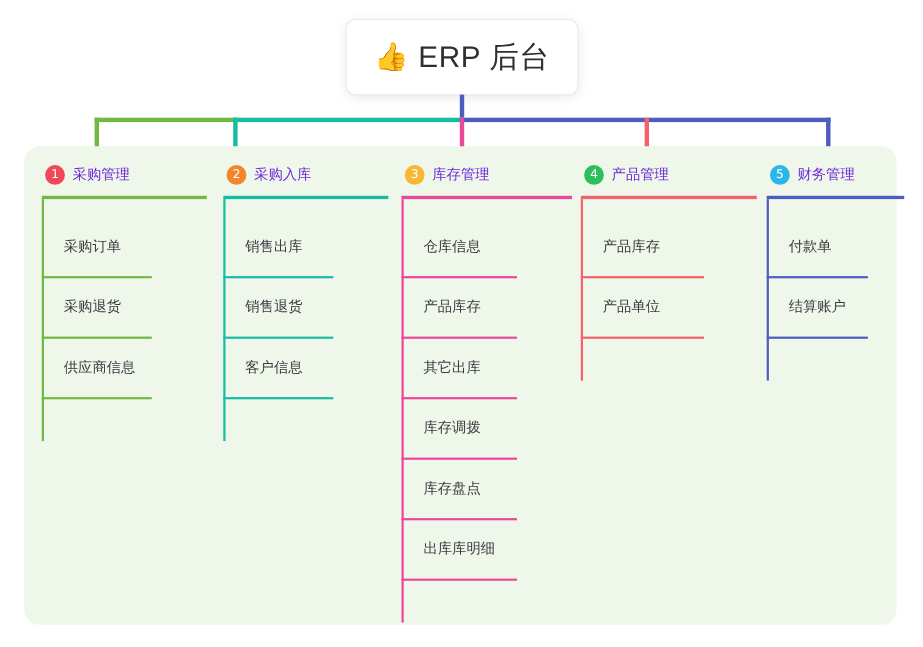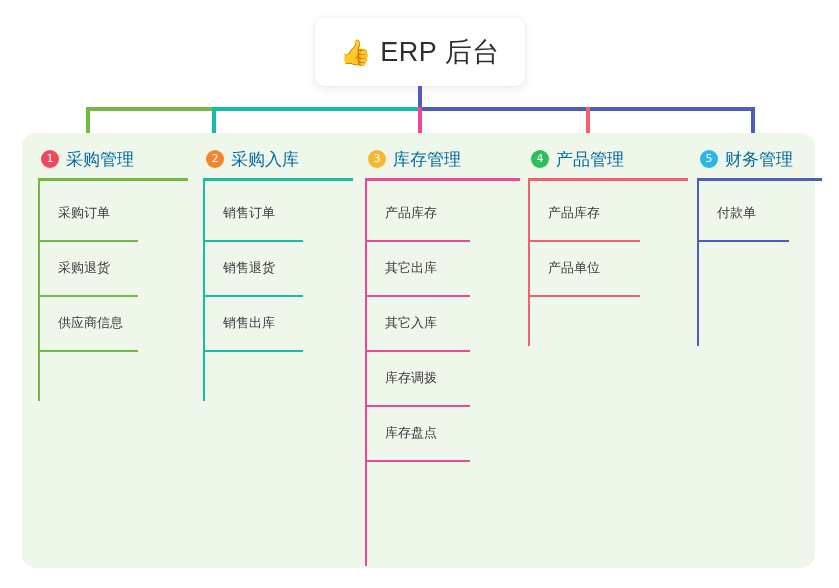--- a/index.html
+++ b/index.html
@@ -73,24 +73,24 @@
   .col-head {
     display: flex; align-items: center; gap: 7px;
     padding-left: 3px; height: 26px;
   }
   .badge {
     width: 18px; height: 18px; border-radius: 50%;
     color: #ffffff; font-size: 11px; line-height: 18px;
     text-align: center; flex: 0 0 auto;
     font-family: "DejaVu Sans", sans-serif;
   }
-  .col-title { font-size: 17px; color: #0369a1; white-space: nowrap; }
+  .col-title { font-size: 13px; color: #6d28d9; white-space: nowrap; }
   .col-rule { height: 3px; margin-top: 6px; width: 100%; }
 
-  .items { position: relative; padding-top: 6px; }
+  .items { position: relative; padding-top: 17px; }
   .spine {
     position: absolute;
     left: 0px; top: 0px; width: 2px;
   }
   .item {
     position: relative;
     height: 55px;
     display: flex; align-items: center;
   }
   .item-label {
@@ -152,59 +152,63 @@
     </div>
   <div class="column col-2">
       <div class="col-head">
         <span class="badge" style="background: rgb(245, 133, 42);">2</span>
         <span class="col-title">采购入库</span>
       </div>
       <div class="col-rule" style="background: rgb(21, 189, 162);"></div>
       <div class="items">
         <div class="spine" style="background: rgb(21, 189, 162); height: 220px;"></div>
         <div class="item">
-          <span class="item-label">销售订单</span>
+          <span class="item-label">销售出库</span>
           <div class="item-rule" style="background: rgb(21, 189, 162);"></div>
         </div>
         <div class="item">
           <span class="item-label">销售退货</span>
           <div class="item-rule" style="background: rgb(21, 189, 162);"></div>
         </div>
         <div class="item">
-          <span class="item-label">销售出库</span>
+          <span class="item-label">客户信息</span>
           <div class="item-rule" style="background: rgb(21, 189, 162);"></div>
         </div>
       </div>
     </div>
   <div class="column col-3">
       <div class="col-head">
         <span class="badge" style="background: rgb(247, 183, 49);">3</span>
         <span class="col-title">库存管理</span>
       </div>
       <div class="col-rule" style="background: rgb(236, 72, 153);"></div>
       <div class="items">
         <div class="spine" style="background: rgb(236, 72, 153); height: 385px;"></div>
         <div class="item">
+          <span class="item-label">仓库信息</span>
+          <div class="item-rule" style="background: rgb(236, 72, 153);"></div>
+        </div>
+        <div class="item">
           <span class="item-label">产品库存</span>
           <div class="item-rule" style="background: rgb(236, 72, 153);"></div>
         </div>
         <div class="item">
           <span class="item-label">其它出库</span>
           <div class="item-rule" style="background: rgb(236, 72, 153);"></div>
         </div>
         <div class="item">
-          <span class="item-label">其它入库</span>
-          <div class="item-rule" style="background: rgb(236, 72, 153);"></div>
-        </div>
-        <div class="item">
           <span class="item-label">库存调拨</span>
           <div class="item-rule" style="background: rgb(236, 72, 153);"></div>
         </div>
         <div class="item">
           <span class="item-label">库存盘点</span>
+          <div class="item-rule" style="background: rgb(236, 72, 153);"></div>
+        </div>
+        <div class="item">
+          <span class="item-label">出库库明细</span>
           <div class="item-rule" style="background: rgb(236, 72, 153);"></div>
         </div>
       </div>
     </div>
   <div class="column col-4">
       <div class="col-head">
         <span class="badge" style="background: rgb(44, 191, 92);">4</span>
         <span class="col-title">产品管理</span>
       </div>
       <div class="col-rule" style="background: rgb(244, 97, 106);"></div>
@@ -225,16 +229,20 @@
         <span class="badge" style="background: rgb(41, 182, 232);">5</span>
         <span class="col-title">财务管理</span>
       </div>
       <div class="col-rule" style="background: rgb(77, 92, 192);"></div>
       <div class="items">
         <div class="spine" style="background: rgb(77, 92, 192); height: 165px;"></div>
         <div class="item">
           <span class="item-label">付款单</span>
           <div class="item-rule" style="background: rgb(77, 92, 192);"></div>
         </div>
+        <div class="item">
+          <span class="item-label">结算账户</span>
+          <div class="item-rule" style="background: rgb(77, 92, 192);"></div>
+        </div>
       </div>
     </div>
 
 </div>
 
 </body></html>

